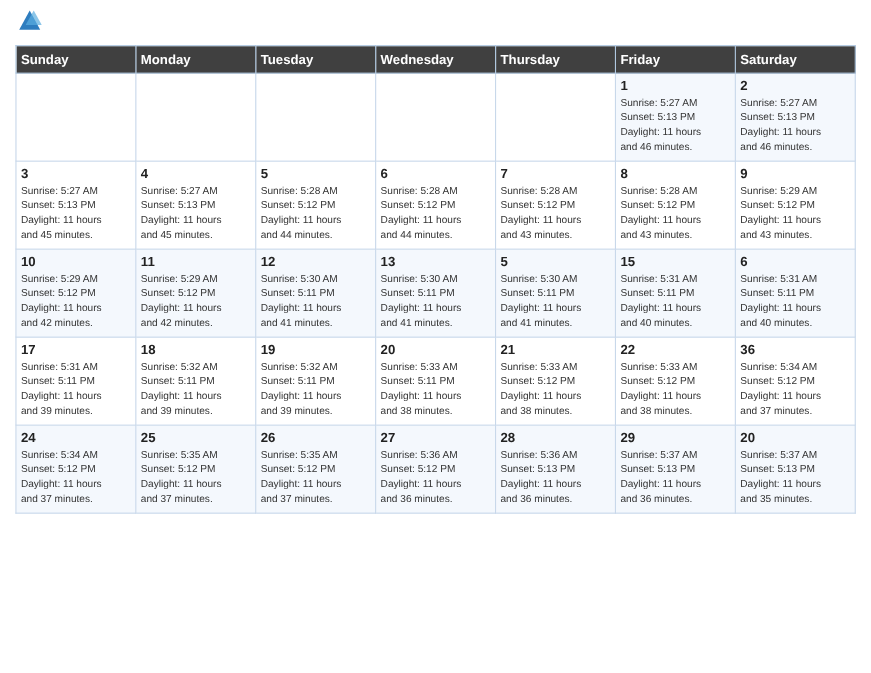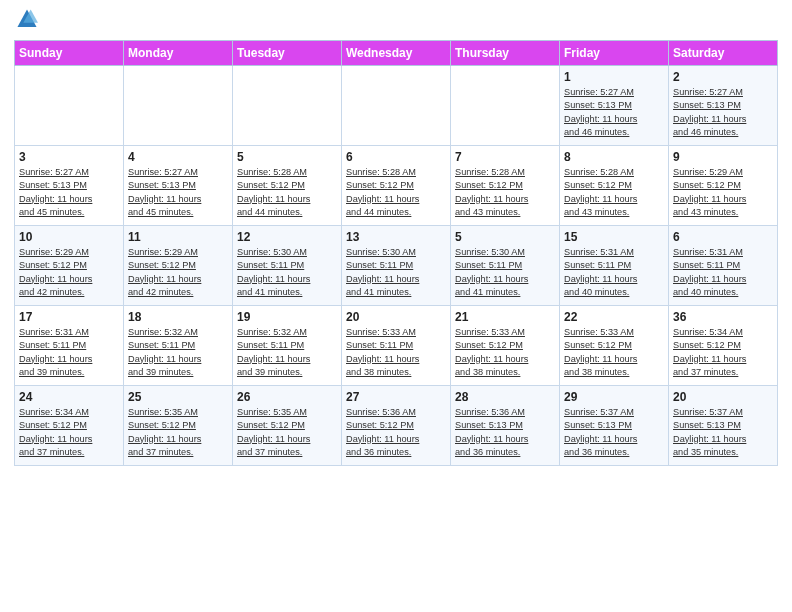--- a/index.html
+++ b/index.html
@@ -51,21 +51,21 @@
       font-size: 15px;
       color: #444;
       margin-top: 2px;
     }
     .calendar {
       width: 100%;
       border-collapse: collapse;
       font-size: 10px;
     }
     .calendar thead tr {
-      background: #d946ef;
+      background: #404040;
       border-radius: 11px;
     }
     .calendar thead th {
       color: #fff;
       font-size: 12px;
       font-weight: bold;
       padding: 5px 4px;
       text-align: left;
       border: 1px solid #b0c8e0;
     }
@@ -86,21 +86,20 @@
       font-weight: bold;
       font-size: 12px;
       color: #222;
       display: block;
       margin-bottom: 2px;
     }
     .day-info {
       font-size: 9.2px;
       color: #333;
       line-height: 1.45;
-      text-decoration: underline;
     }
     .empty-cell {
       background: #fff !important;
     }
   </style>
 </head>
 <body>
 
 <div class="page">
   <div class="header">

